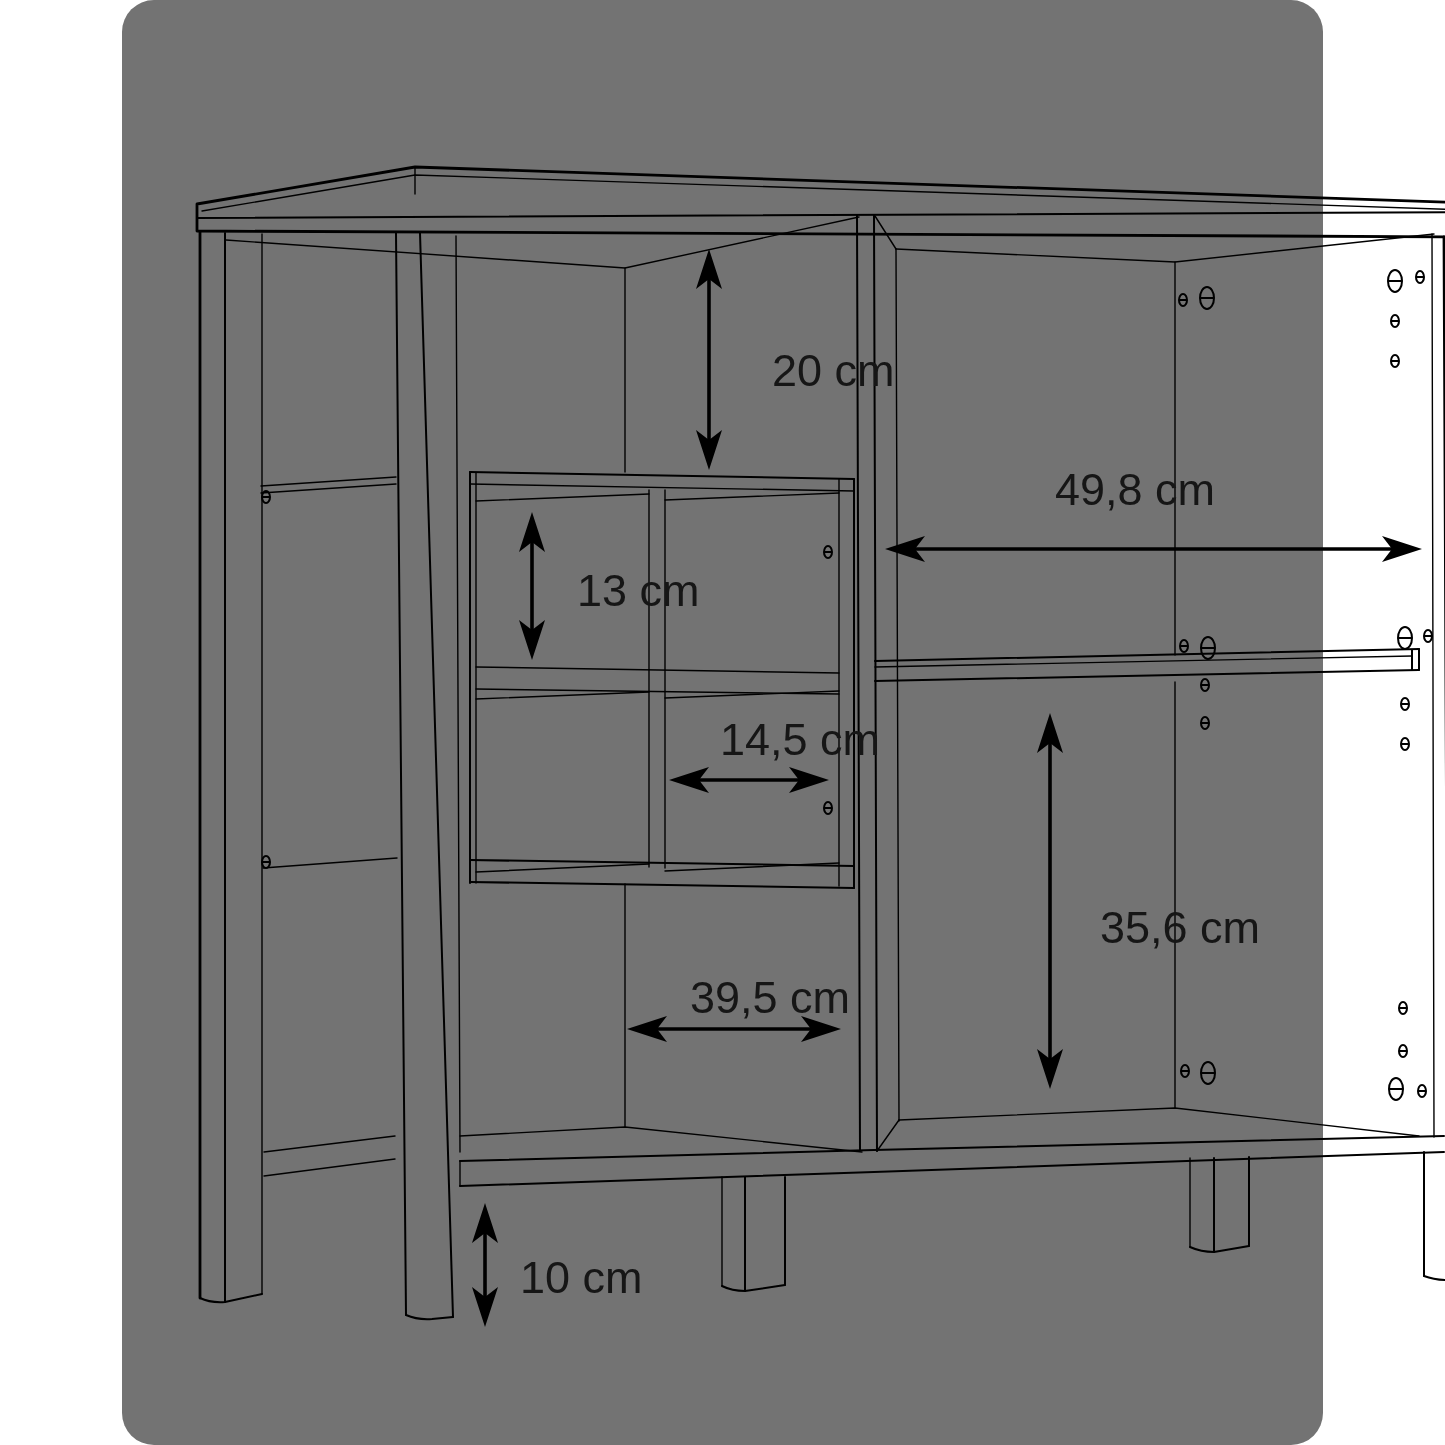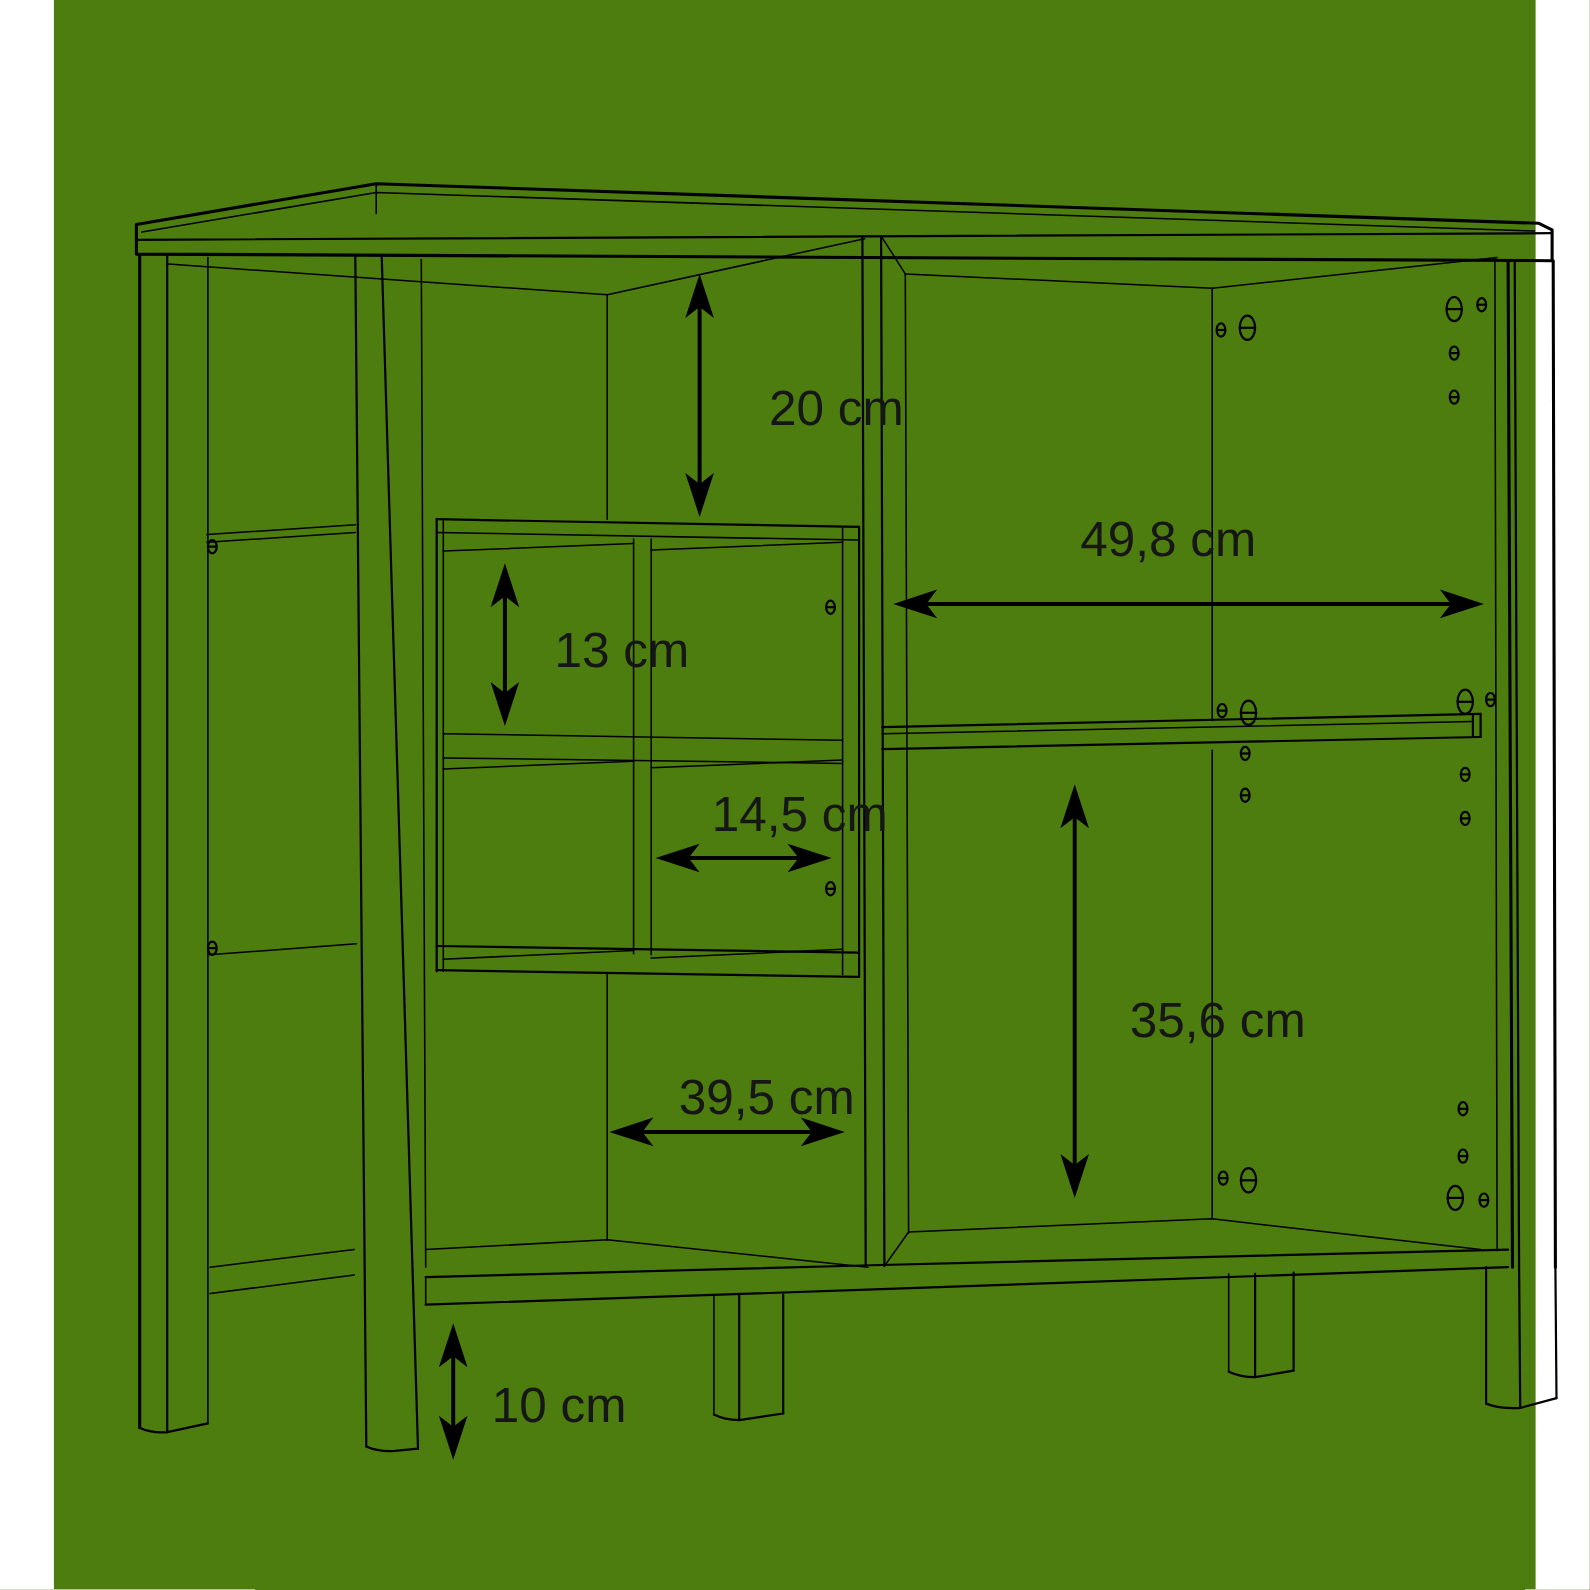--- a/index.html
+++ b/index.html
@@ -1,17 +1,17 @@
 <!DOCTYPE html>
 <html><head>
 <meta charset="utf-8">
 <style>
   html,body{margin:0;padding:0;background:#ffffff;}
   body{font-family:"Liberation Sans","DejaVu Sans",sans-serif;}
-  .stage{width:1347px;height:1445px;background:#4d7c0f;position:relative;margin:0 auto;}
+  .stage{width:1201px;height:1445px;background:#737373;position:relative;margin:0 auto;border-radius:32px;}
   svg{display:block}
   .ln{stroke:#000;fill:none;stroke-linecap:round;stroke-linejoin:round;}
   .w1{stroke-width:1.4;}
   .w2{stroke-width:2;}
   .w3{stroke-width:2.8;}
   .dim-shaft{stroke:#000;stroke-width:3.6;fill:none;}
   .dim-head{fill:#000;stroke:none;}
   .dim-text{fill:#161616;font-size:45px;letter-spacing:0px;}
   .screw{stroke:#000;fill:none;stroke-width:2;}
 </style>

